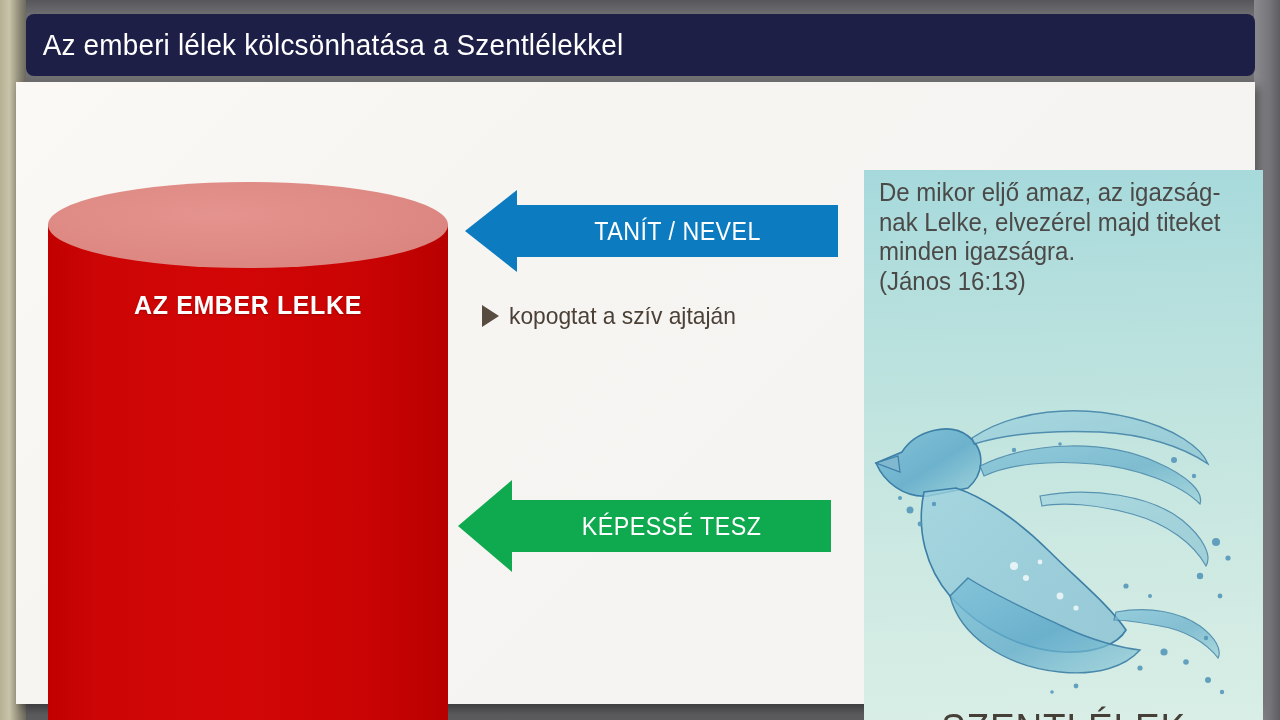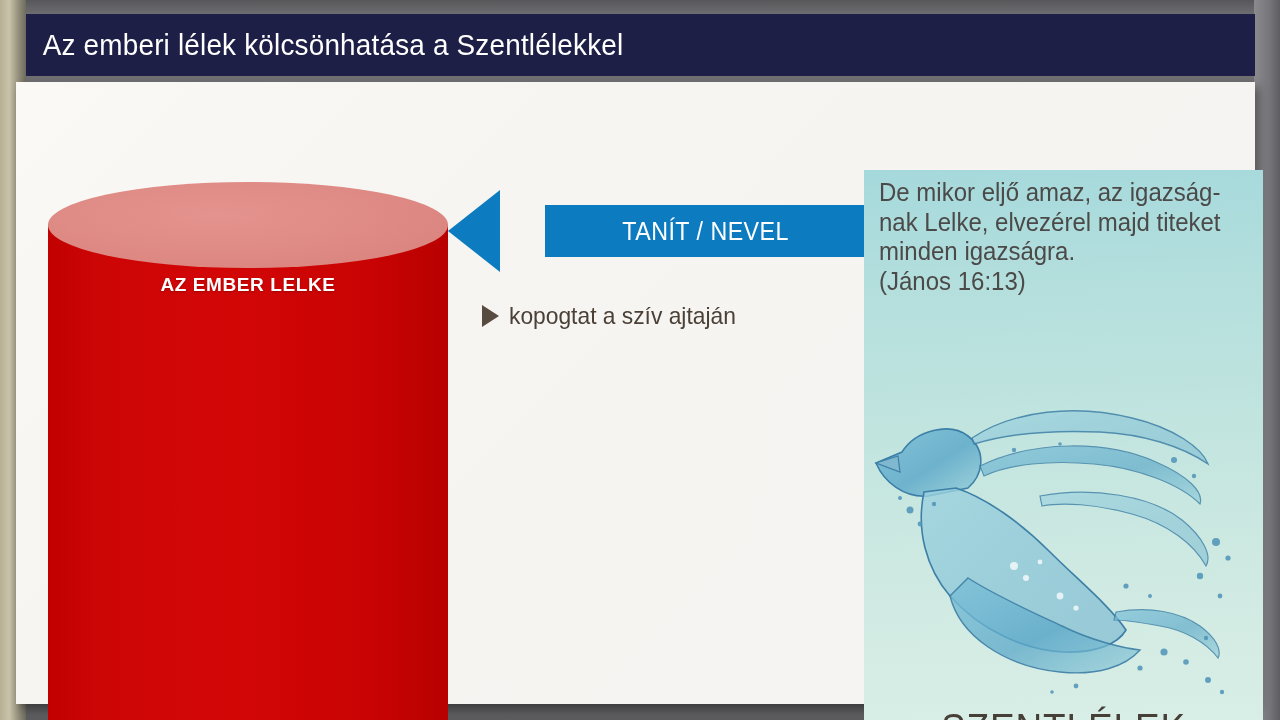--- a/index.html
+++ b/index.html
@@ -25,21 +25,21 @@
   }
   #frame-right-edge {
     position:absolute; right:0; top:0; width:26px; height:720px;
     background:linear-gradient(270deg,#5e5d60 0%, #76757a 40%, #8b8a8d 100%);
   }
 
   
   #title-banner {
     position:absolute; left:26px; top:14px; width:1229px; height:62px;
     background:#1d1f47;
-    display:flex; align-items:center;
+    display:flex; align-items:center;border-radius:8px;
   }
   #title-text {
     color:#ffffff;
     font-size:30px;
     font-weight:400;
     letter-spacing:0.2px;
     padding-left:18px;
     white-space:nowrap;
     font-family:"Liberation Sans", sans-serif;
     transform:scaleX(0.93);
@@ -65,43 +65,43 @@
     position:absolute; left:0; top:468px; width:400px; height:126px;
     background:#cc0000;
     border-radius:50%;
   }
   #cylinder-top {
     position:absolute; left:0; top:0; width:400px; height:86px;
     background:radial-gradient(ellipse at 42% 38%, #e5938e 0%, #df8b86 45%, #d9817c 100%);
     border-radius:50%;
   }
   #cylinder-label {
-    position:absolute; left:0; top:92px; width:400px;
+    position:absolute; left:0; top:109px; width:400px;
     text-align:center; color:#ffffff;
-    font-size:19px; font-weight:bold; letter-spacing:0.6px;
+    font-size:25px; font-weight:bold; letter-spacing:0.6px;
     text-shadow:0 1px 2px rgba(0,0,0,0.25);
   }
 
   
   .arrow { position:absolute; display:flex; align-items:center; }
   .arrow-head {
     width:0; height:0;
     border-style:solid;
     border-width:41px 52px 41px 0;
   }
   .arrow-shaft {
     display:flex; align-items:center; justify-content:center;
   }
   .arrow-label {
     color:#ffffff; font-size:25px; font-weight:400;
     letter-spacing:0.5px; white-space:nowrap;
     transform:scaleX(0.93);
   }
 
-  #arrow-teach { left:432px; top:108px;gap:45px; }
+  #arrow-teach { left:449px; top:108px; }
   #arrow-teach .arrow-head {
     border-color:transparent #0c7bc0 transparent transparent;
   }
   #arrow-teach .arrow-shaft {
     width:321px; height:52px; background:#0c7bc0;
   }
 
   #arrow-enable { left:442px; top:398px; }
   #arrow-enable .arrow-head {
     border-width:46px 54px 46px 0;
@@ -179,20 +179,26 @@
       <div class="arrow-shaft">
         <span class="arrow-label">TANÍT / NEVEL</span>
       </div>
     </div>
 
     <div id="bullet-row">
       <span id="bullet-marker"></span>
       <span id="bullet-text">kopogtat a szív ajtaján</span>
     </div>
 
+    <div class="arrow" id="arrow-enable">
+      <div class="arrow-head"></div>
+      <div class="arrow-shaft">
+        <span class="arrow-label">KÉPESSÉ TESZ</span>
+      </div>
+    </div>
 
     <div id="spirit-card">
       <div id="spirit-card-bg"></div>
 
       <svg id="water-bird" viewBox="0 0 399 330">
         <defs>
           <linearGradient id="wg" x1="0" y1="0" x2="1" y2="1">
             <stop offset="0%" stop-color="#7fc2d8" stop-opacity="0.92"></stop>
             <stop offset="55%" stop-color="#5ea9c9" stop-opacity="0.85"></stop>
             <stop offset="100%" stop-color="#8ecbd8" stop-opacity="0.75"></stop>

